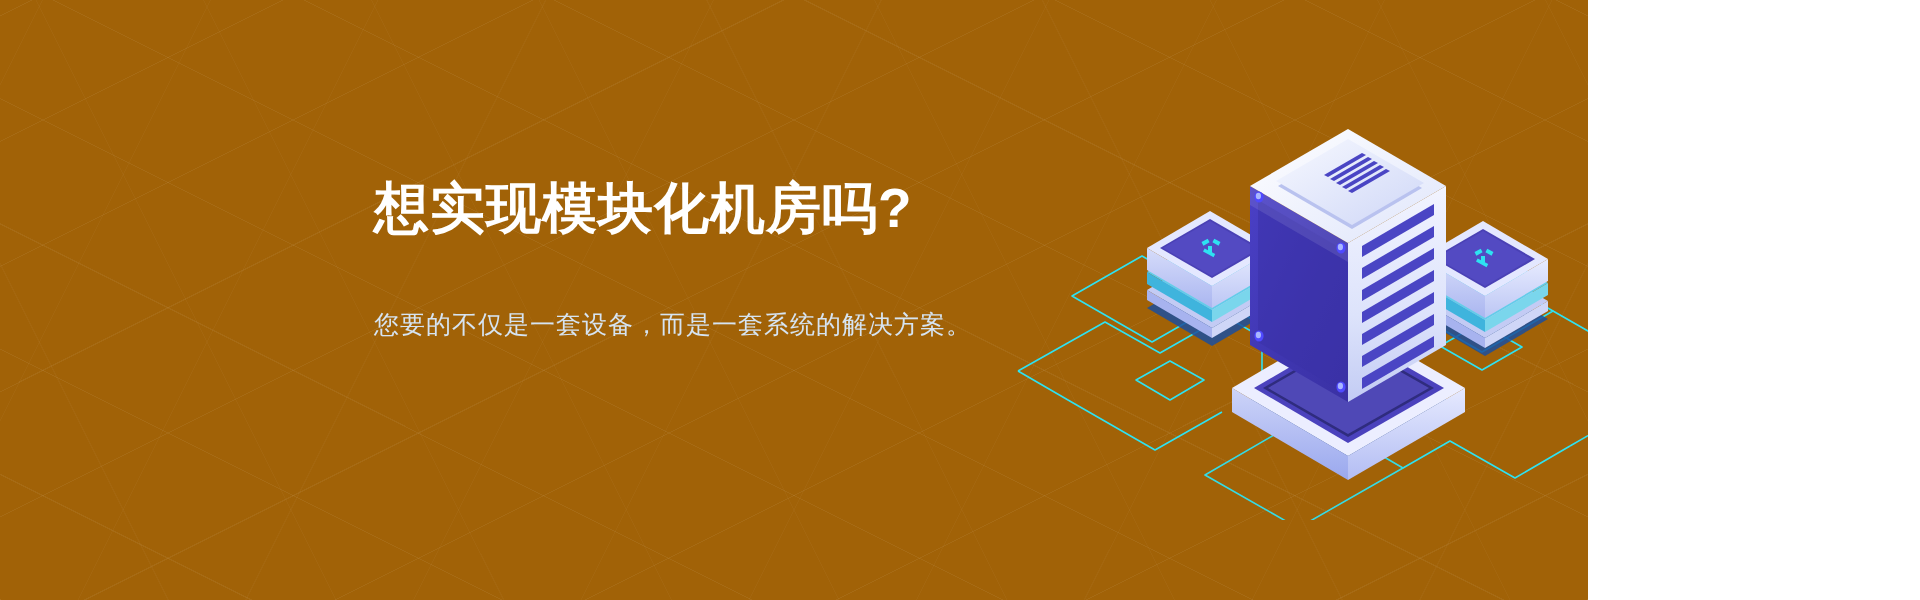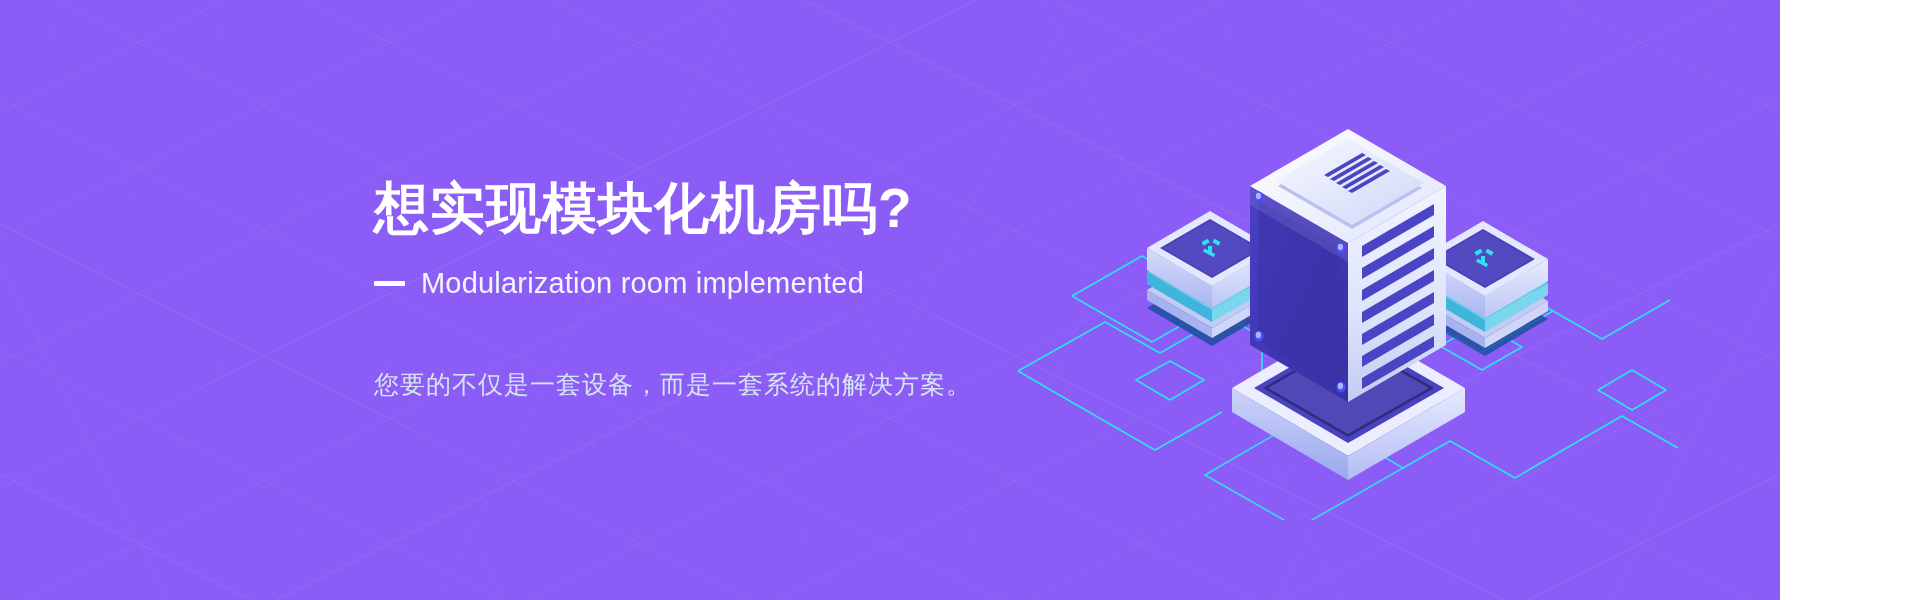--- a/index.html
+++ b/index.html
@@ -6,22 +6,22 @@
   * { margin:0; padding:0; box-sizing:border-box; }
   html, body {
     width:1920px; height:600px;
     overflow:hidden;
     font-family:"Liberation Sans", sans-serif;
   }
 
   
   .banner{
     position:relative;
-    width:1780px; height:600px;
-    background:#8b5cf6;
+    width:1588px; height:600px;
+    background:#a16207;
     overflow:hidden;
   }
 
   
   .bg-lattice{
     position:absolute; inset:0;
     background-image:
       repeating-linear-gradient(26.57deg,
         rgba(255,255,255,0.055) 0px,
         rgba(255,255,255,0.055) 1px,
@@ -98,24 +98,20 @@
 <body>
 
 <div class="banner">
 
   <div class="bg-lattice"></div>
 
   <div class="copy">
 
     <div class="headline">想实现模块化机房吗?</div>
 
-    <div class="sub-row">
-      <span class="sub-dash"></span>
-      <span class="subtitle">Modularization room implemented</span>
-    </div>
 
     <div class="body-text">您要的不仅是一套设备，而是一套系统的解决方案。</div>
   </div>
 
   <div class="illustration">
     <svg viewBox="0 0 670 430" xmlns="http://www.w3.org/2000/svg">
       <defs>
         <linearGradient id="gFront" x1="0" y1="0" x2="1" y2="1">
           <stop offset="0%" stop-color="#4a40c6"></stop>
           <stop offset="55%" stop-color="#3f36b0"></stop>

